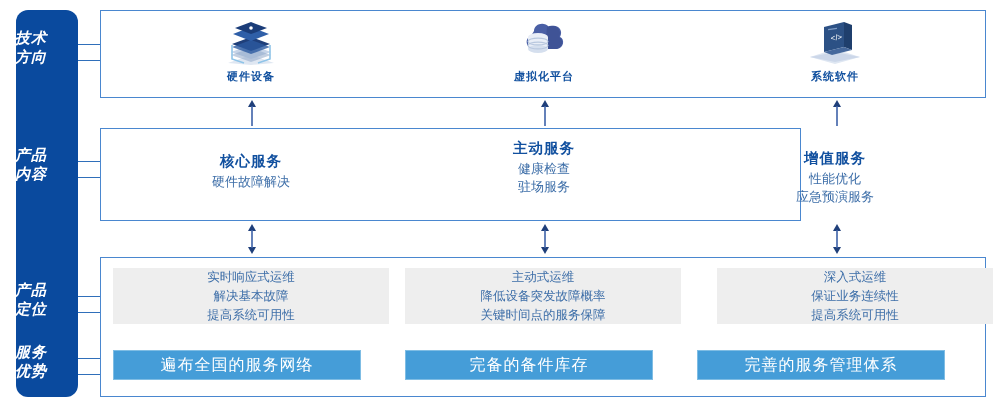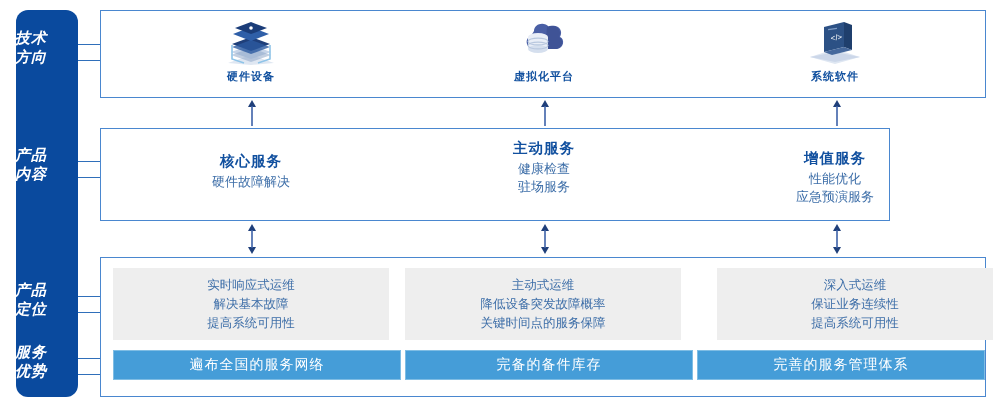--- a/index.html
+++ b/index.html
@@ -56,21 +56,21 @@
   }
 
   
   .panel {
     position: absolute;
     border: 1px solid #4a87cf;
     background: #ffffff;
     box-sizing: border-box;
   }
   #panel-tech   { left: 100px; top: 10px;  width: 886px; height: 88px; }
-  #panel-content{ left: 100px; top: 128px; width: 790px; height: 93px; }
+  #panel-content{ left: 100px; top: 128px; width: 701px; height: 93px; }
   #panel-bottom { left: 100px; top: 257px; width: 886px; height: 140px; }
 
   
   .tech-col {
     position: absolute;
     top: 8px;
     width: 280px;
     text-align: center;
   }
   .tech-icon {
@@ -107,47 +107,47 @@
     font-size: 13px;
     line-height: 18px;
   }
   .content-list div { white-space: nowrap; }
 
   
   .grey-box {
     position: absolute;
     top: 10px;
     width: 276px;
-    height: 72px;
+    height: 56px;
     background: #eeeeee;
     display: flex;
     flex-direction: column;
     align-items: center;
     justify-content: center;
     box-sizing: border-box;
   }
   .grey-box div {
     color: #3d6ea8;
     font-size: 12.5px;
     line-height: 19px;
     white-space: nowrap;
   }
   .blue-bar {
     position: absolute;
     top: 92px;
-    width: 288px;
+    width: 248px;
     height: 30px;
     background: #459dd8;
     border: 1px solid #7fbde4;
     display: flex;
     align-items: center;
     justify-content: center;
     box-sizing: border-box;
     color: #ffffff;
-    font-size: 14px;
+    font-size: 16px;
     letter-spacing: 1px;
   }
 
   
   .arrow {
     position: absolute;
     width: 14px;
   }
 
   

